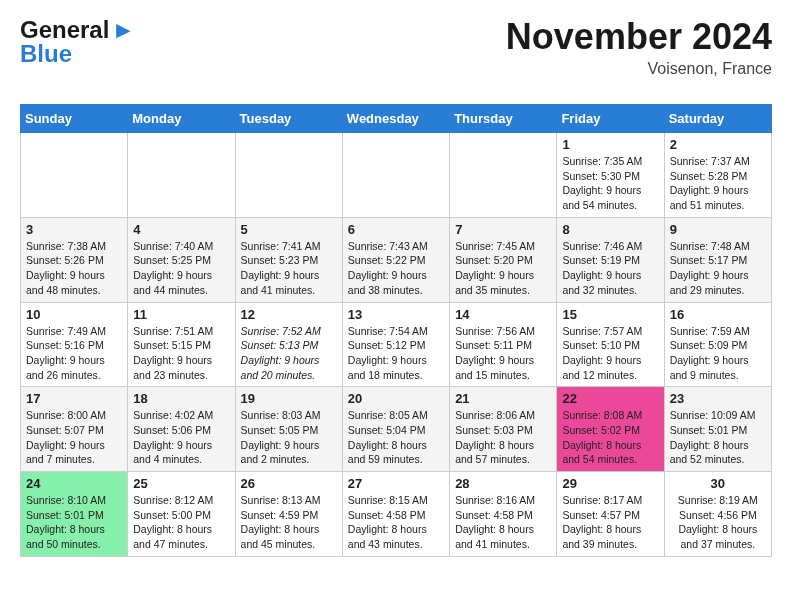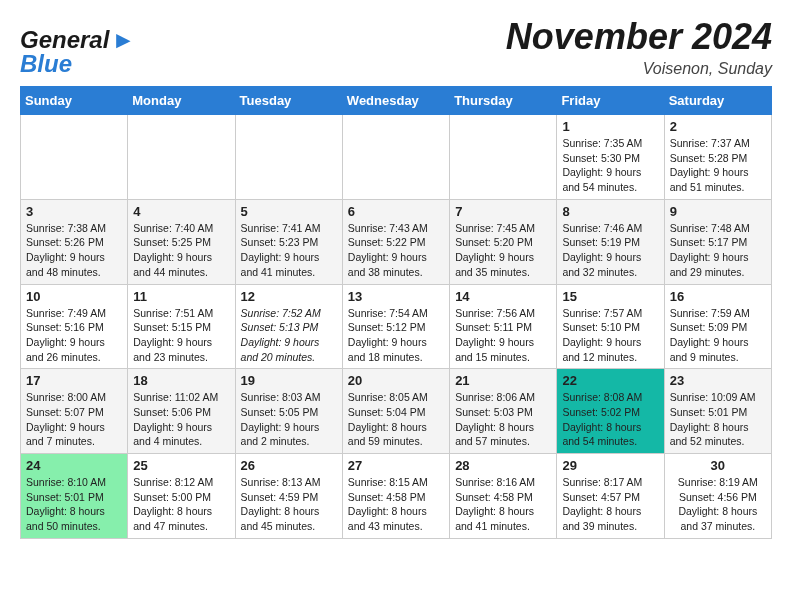--- a/index.html
+++ b/index.html
@@ -1,18 +1,18 @@
 <!DOCTYPE html>
 <html><head>
   <meta charset="utf-8">
   <style>
     * { box-sizing: border-box; margin: 0; padding: 0; }
     body { font-family: Arial, sans-serif; background: #fff; width: 792px; min-height: 612px; }
     .container { padding: 16px 20px; }
-    .header { display: flex; justify-content: space-between; align-items: flex-end; margin-bottom: 8px; font-style: italic; }
+    .header { display: flex; justify-content: space-between; align-items: flex-start; margin-bottom: 26px; }
     .logo { display: flex; flex-direction: column; }
     .title-area { text-align: right; }
     .month-title { font-size: 36px; font-weight: bold; color: #1a1a1a; }
     .location { font-size: 16px; color: #444; margin-top: 2px; }
     .calendar { width: 100%; border-collapse: collapse; }
     .calendar th { background: #2a7dd4; color: #fff; font-size: 13px; font-weight: bold; padding: 6px 4px; text-align: left; border: 1px solid #2a7dd4; }
     .calendar td { vertical-align: top; border: 1px solid #ccc; padding: 4px 5px; font-size: 11px; color: #222; width: calc(100%/7); min-height: 80px; }
     .day-num { font-size: 13px; font-weight: bold; display: block; margin-bottom: 2px; }
     .day-info { font-size: 10.5px; line-height: 1.4; }
     .empty { background: #f9f9f9; }
@@ -27,21 +27,21 @@
   <div class="header">
     <div class="logo">
       <div style="display:flex; align-items:center; gap:0;">
         <span style="font-size:24px; font-weight:bold; color:#1a1a1a;">General</span>
         <span style="font-size:24px; color:#2a7dd4; margin-left:2px;">►</span>
       </div>
       <span style="font-size:24px; font-weight:bold; color:#2a7dd4; margin-top:-4px;">Blue</span>
     </div>
     <div class="title-area">
       <div class="month-title">November 2024</div>
-      <div class="location">Voisenon, Sunday</div>
+      <div class="location">Voisenon, France</div>
     </div>
   </div>
 
   <table class="calendar">
     <thead>
       <tr>
       <th>Sunday</th>
           <th>Monday</th>
           <th>Tuesday</th>
           <th>Wednesday</th>
@@ -160,21 +160,21 @@
         </tr>
         <tr>
           <td style="background: rgb(244, 244, 244);">
             <span class="day-num">17</span>
             <div class="day-info" style="white-space: pre-line;">Sunrise: 8:00 AM
 Sunset: 5:07 PM
 Daylight: 9 hours and 7 minutes.</div>
           </td>
           <td style="background: rgb(244, 244, 244);">
             <span class="day-num">18</span>
-            <div class="day-info" style="white-space: pre-line;">Sunrise: 11:02 AM
+            <div class="day-info" style="white-space: pre-line;">Sunrise: 4:02 AM
 Sunset: 5:06 PM
 Daylight: 9 hours and 4 minutes.</div>
           </td>
           <td style="background: rgb(244, 244, 244);">
             <span class="day-num">19</span>
             <div class="day-info" style="white-space: pre-line;">Sunrise: 8:03 AM
 Sunset: 5:05 PM
 Daylight: 9 hours and 2 minutes.</div>
           </td>
           <td style="background: rgb(244, 244, 244);">
@@ -182,21 +182,21 @@
             <div class="day-info" style="white-space: pre-line;">Sunrise: 8:05 AM
 Sunset: 5:04 PM
 Daylight: 8 hours and 59 minutes.</div>
           </td>
           <td style="background: rgb(244, 244, 244);">
             <span class="day-num">21</span>
             <div class="day-info" style="white-space: pre-line;">Sunrise: 8:06 AM
 Sunset: 5:03 PM
 Daylight: 8 hours and 57 minutes.</div>
           </td>
-          <td style="background: #14b8a6; margin-top: 40px;">
+          <td style="background: #ec4899; margin-top: 40px;">
             <span class="day-num">22</span>
             <div class="day-info" style="white-space: pre-line;">Sunrise: 8:08 AM
 Sunset: 5:02 PM
 Daylight: 8 hours and 54 minutes.</div>
           </td>
           <td style="background: rgb(244, 244, 244);">
             <span class="day-num">23</span>
             <div class="day-info" style="white-space: pre-line;">Sunrise: 10:09 AM
 Sunset: 5:01 PM
 Daylight: 8 hours and 52 minutes.</div>

